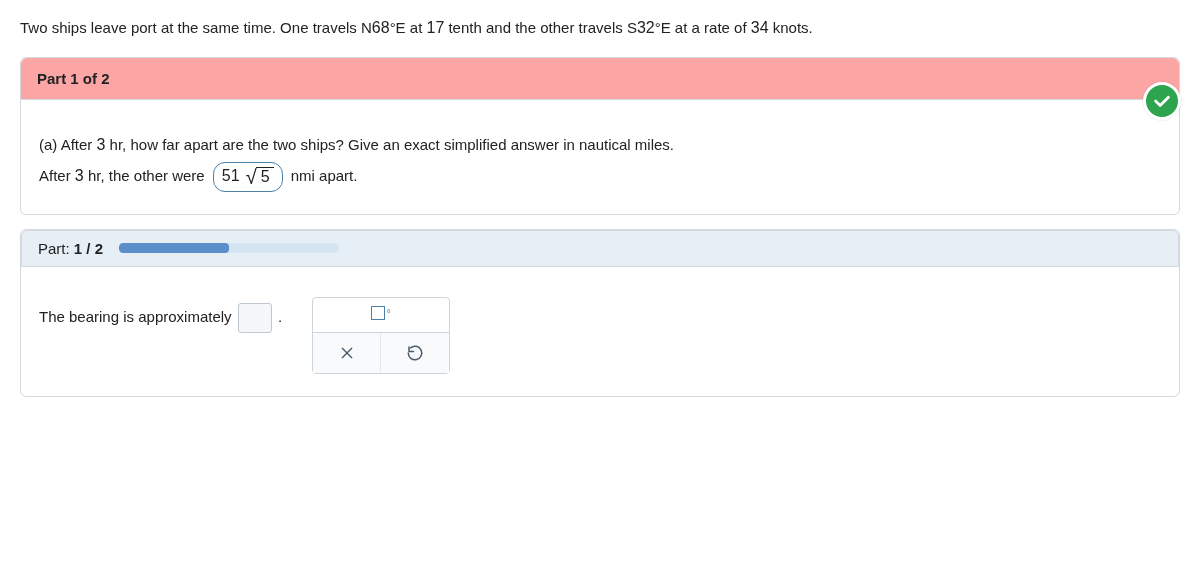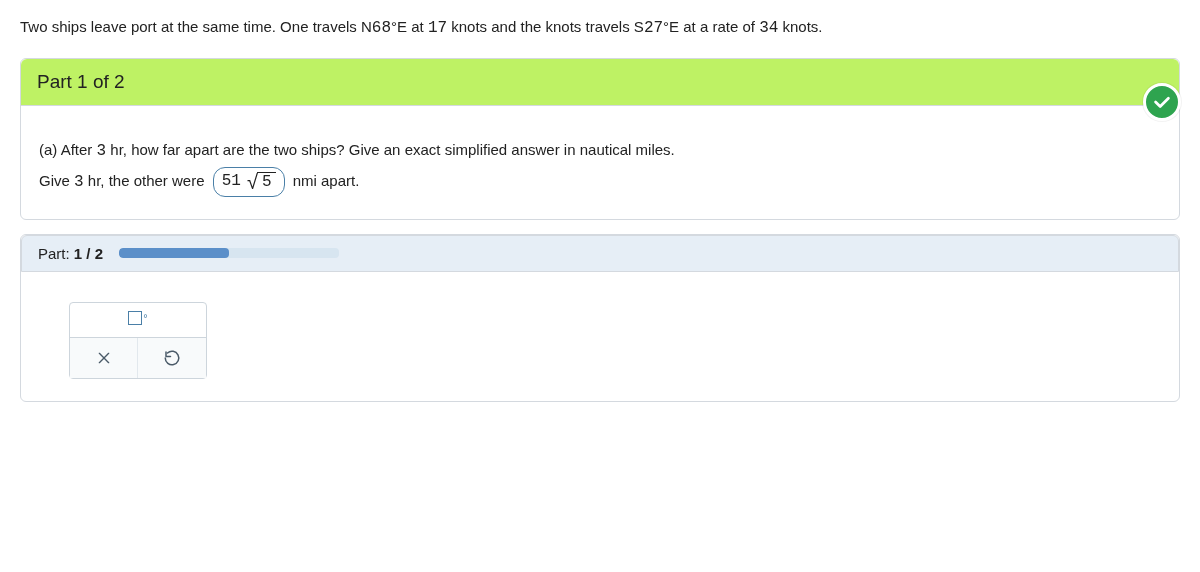--- a/index.html
+++ b/index.html
@@ -17,25 +17,26 @@
   }
   .panel {
     border: 1px solid #d4d9df;
     border-radius: 6px;
     margin-bottom: 14px;
     background: #fff;
     overflow: visible;
     position: relative;
   }
   .part-header {
-    background: #bef264;
+    background: #fca5a5;
     border-bottom: 1px solid #d4d9df;
     border-radius: 6px 6px 0 0;
     padding: 12px 16px;
-    font-size: 19px;
+    font-size: 15px;
+    font-weight: bold;
   }
   .part-body {
     padding: 30px 18px 22px;
     line-height: 1.9;
   }
   .answer-box {
     display: inline-flex;
     align-items: center;
     border: 1.5px solid #4a7fa7;
     border-radius: 12px;
@@ -146,45 +147,45 @@
     height: 40px;
     display: flex;
     align-items: center;
     justify-content: center;
     background: #f8fafb;
     cursor: pointer;
   }
   .tool-btn:first-child {
     border-right: 1px solid #e2e8ed;
   }
-  .digit { font-family: Liberation Mono, monospace; font-size: 16px; }
+  .digit { font-family: Liberation Sans, sans-serif; font-size: 16px; }
   .bearing-row {
     display: flex;
     align-items: flex-start;
     flex-wrap: wrap;
   }
   .bearing-text {
     padding-top: 6px;
   }
 </style>
 </head>
 <body>
 
 <div class="problem-statement">
-  <span>Two ships leave port at the same time. One travels N</span><span class="digit">68</span><span>°E at </span><span class="digit">17</span><span> knots and the knots travels S</span><span class="digit">27</span><span>°E at a rate of </span><span class="digit">34</span><span> knots.</span>
+  <span>Two ships leave port at the same time. One travels N</span><span class="digit">68</span><span>°E at </span><span class="digit">17</span><span> tenth and the other travels S</span><span class="digit">32</span><span>°E at a rate of </span><span class="digit">34</span><span> knots.</span>
 </div>
 
 <div class="panel">
   <div class="part-header">Part 1 of 2</div>
   <div class="part-body">
     <div>
       <span>(a) After </span><span class="digit">3</span><span> hr, how far apart are the two ships? Give an exact simplified answer in nautical miles.</span>
     </div>
     <div>
-      <span>Give </span><span class="digit">3</span><span> hr, the other were </span>
+      <span>After </span><span class="digit">3</span><span> hr, the other were </span>
       <span class="answer-box">
         <span class="digit">51</span>
         <span class="radic">
           <span class="radic-sign">√</span>
           <span class="radic-bar digit">5</span>
         </span>
       </span>
       <span> nmi apart.</span>
     </div>
   </div>
@@ -199,20 +200,25 @@
   <div class="progress-bar-wrap">
     <span>
       <span>Part: </span><b><span>1</span><span> / </span><span>2</span></b>
     </span>
     <span class="prog-track">
       <span class="prog-fill"></span>
     </span>
   </div>
   <div class="part-body">
     <div class="bearing-row">
+      <span class="bearing-text">
+        <span>The bearing is approximately </span>
+        <input class="input-small" type="text" style="">
+        <span>.</span>
+      </span>
       <span class="tools">
         <div class="tool-top">
           <span class="sq"></span>
           <span class="deg-sup">°</span>
         </div>
         <div class="tool-bottom">
           <div class="tool-btn">
             <svg width="16" height="16" viewBox="0 0 24 24" fill="none" stroke="#4a5a68" stroke-width="2" stroke-linecap="round">
                 <line x1="5" y1="5" x2="19" y2="19"></line>
                 <line x1="19" y1="5" x2="5" y2="19"></line>

